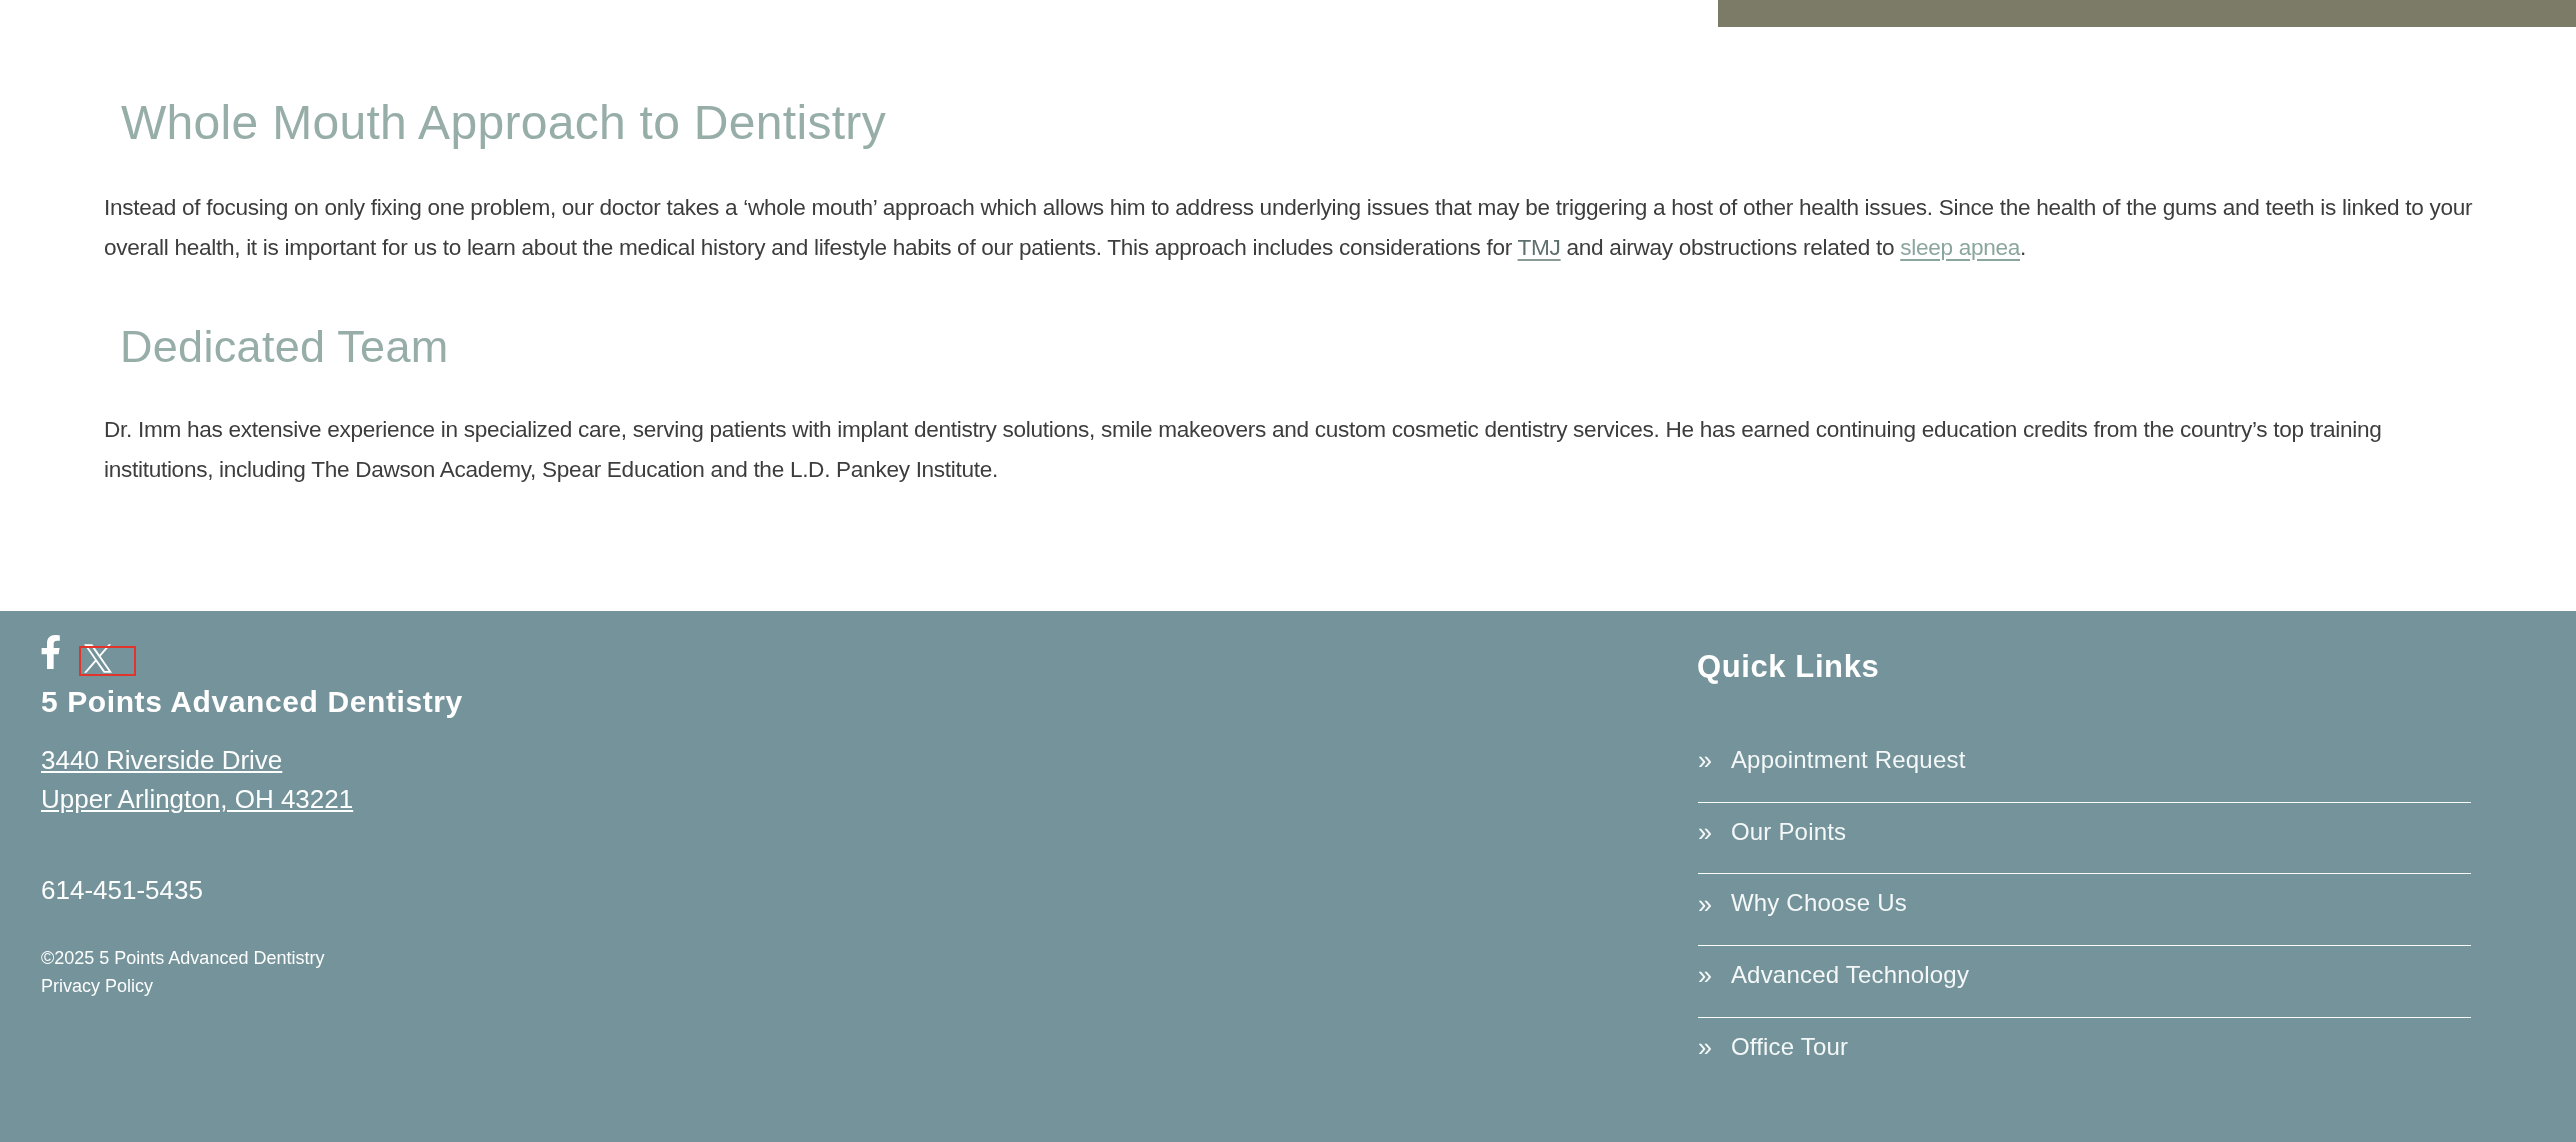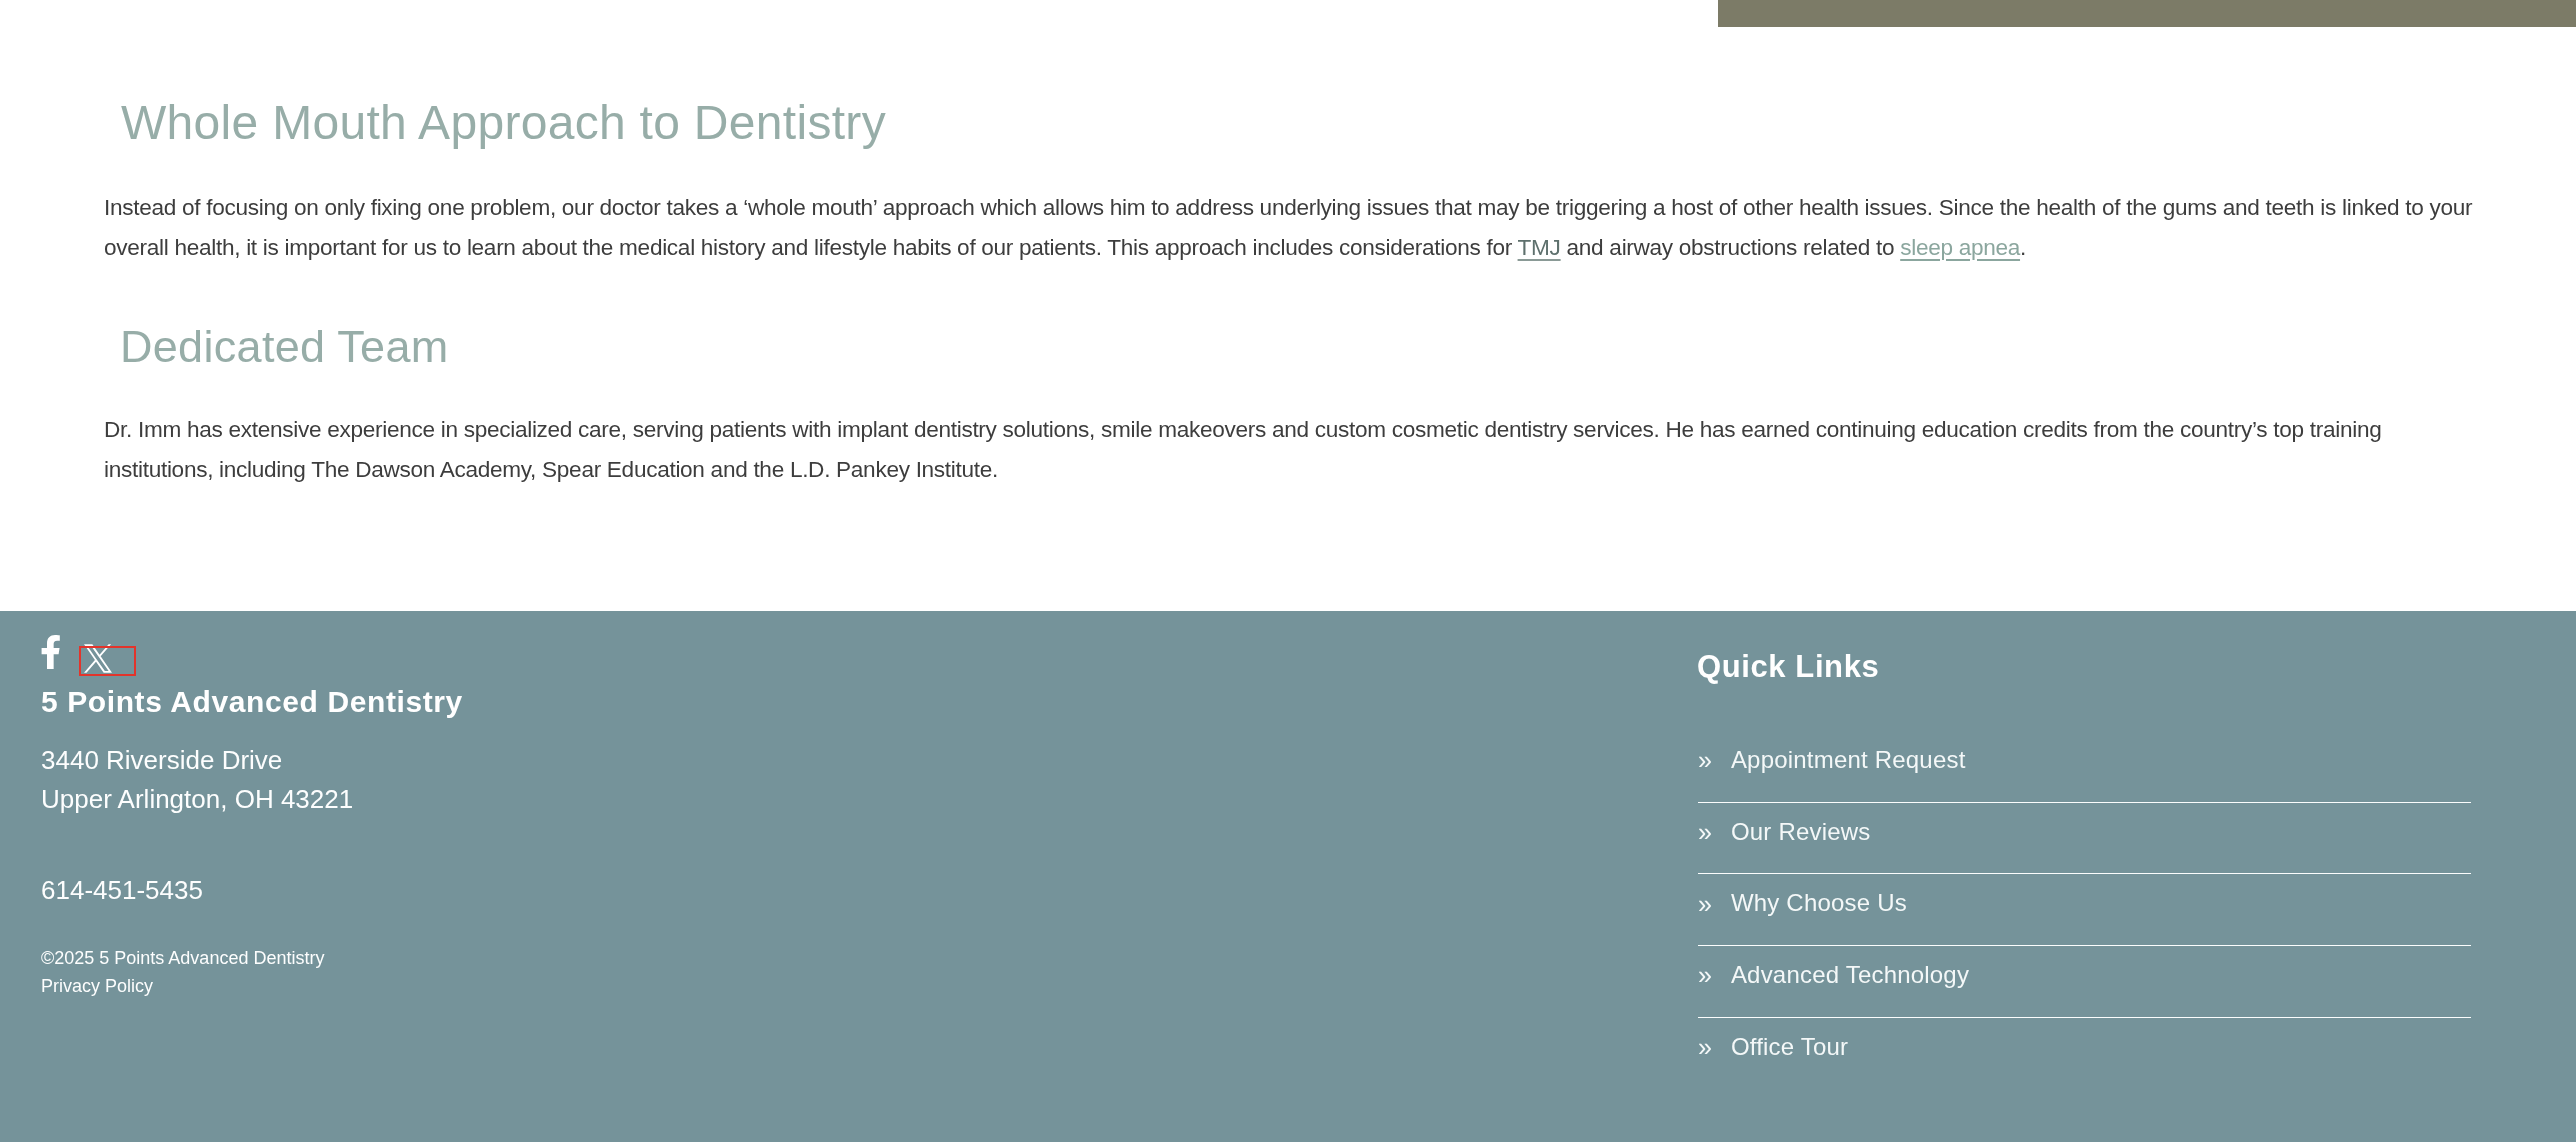--- a/index.html
+++ b/index.html
@@ -109,20 +109,21 @@
     color: #ffffff;
   }
   .address {
     position: absolute;
     left: 41px;
     top: 130px;
     font-size: 26px;
     font-weight: 400;
     line-height: 39px;
     color: #fdfefe;
+    text-decoration: underline;
   }
   .phone {
     position: absolute;
     left: 41px;
     top: 264px;
     font-size: 26px;
     color: #fdfefe;
   }
   .copyright {
     position: absolute;
@@ -223,21 +224,21 @@
   <div class="copyright">©2025 5 Points Advanced Dentistry</div>
   <a class="privacy" href="#">Privacy Policy</a>
 
   <div class="quick-links">
     <h3>Quick Links</h3>
     <ul>
       <li>
         <span class="chev">»</span><a class="ql-link" href="#">Appointment Request</a>
       </li>
       <li>
-        <span class="chev">»</span><a class="ql-link" href="#">Our Reviews</a>
+        <span class="chev">»</span><a class="ql-link" href="#">Our Points</a>
       </li>
       <li>
         <span class="chev">»</span><a class="ql-link" href="#">Why Choose Us</a>
       </li>
       <li>
         <span class="chev">»</span><a class="ql-link" href="#">Advanced Technology</a>
       </li>
       <li>
         <span class="chev">»</span><a class="ql-link" href="#">Office Tour</a>
       </li>

